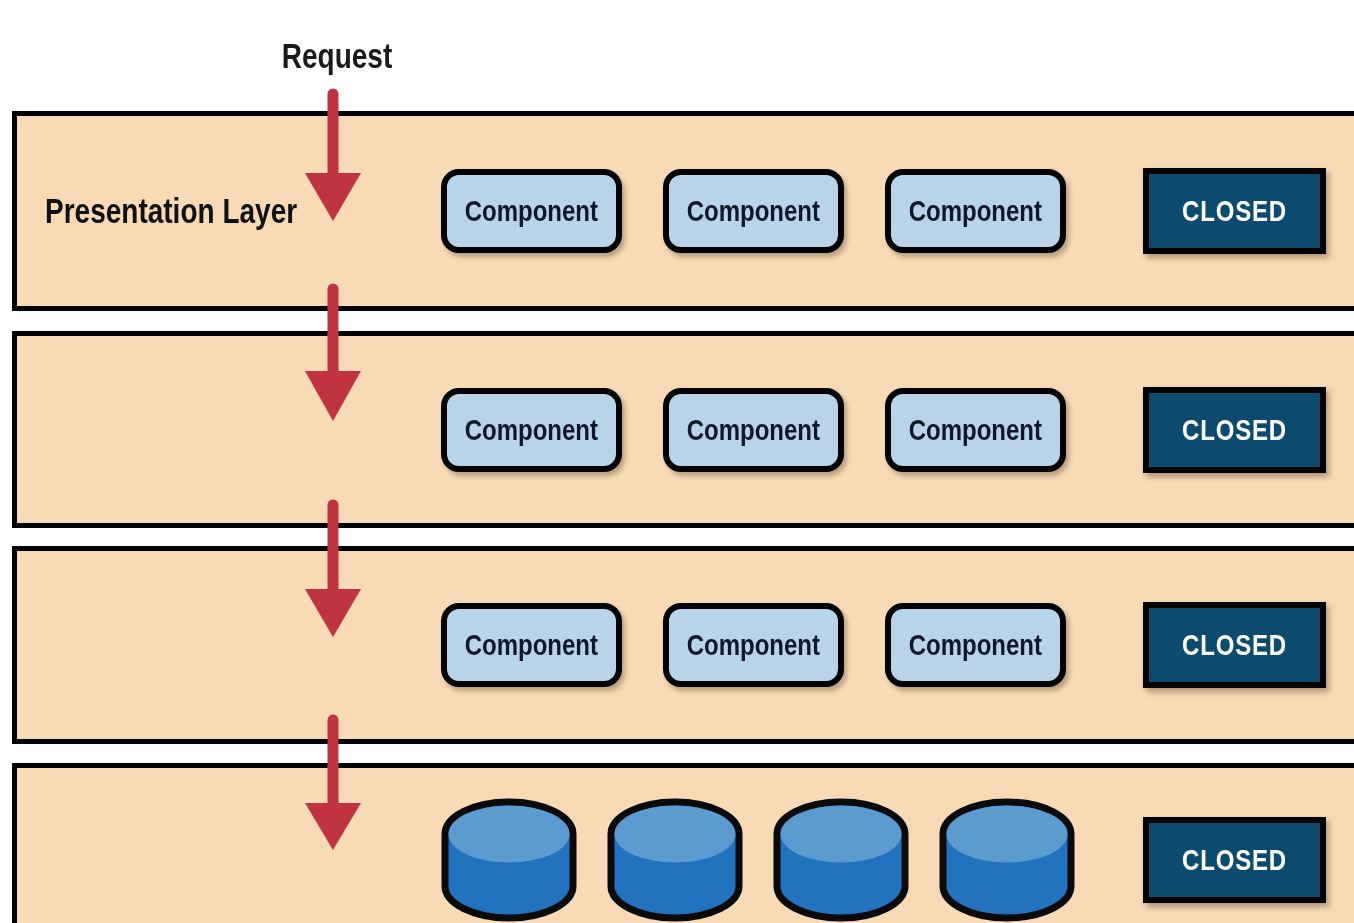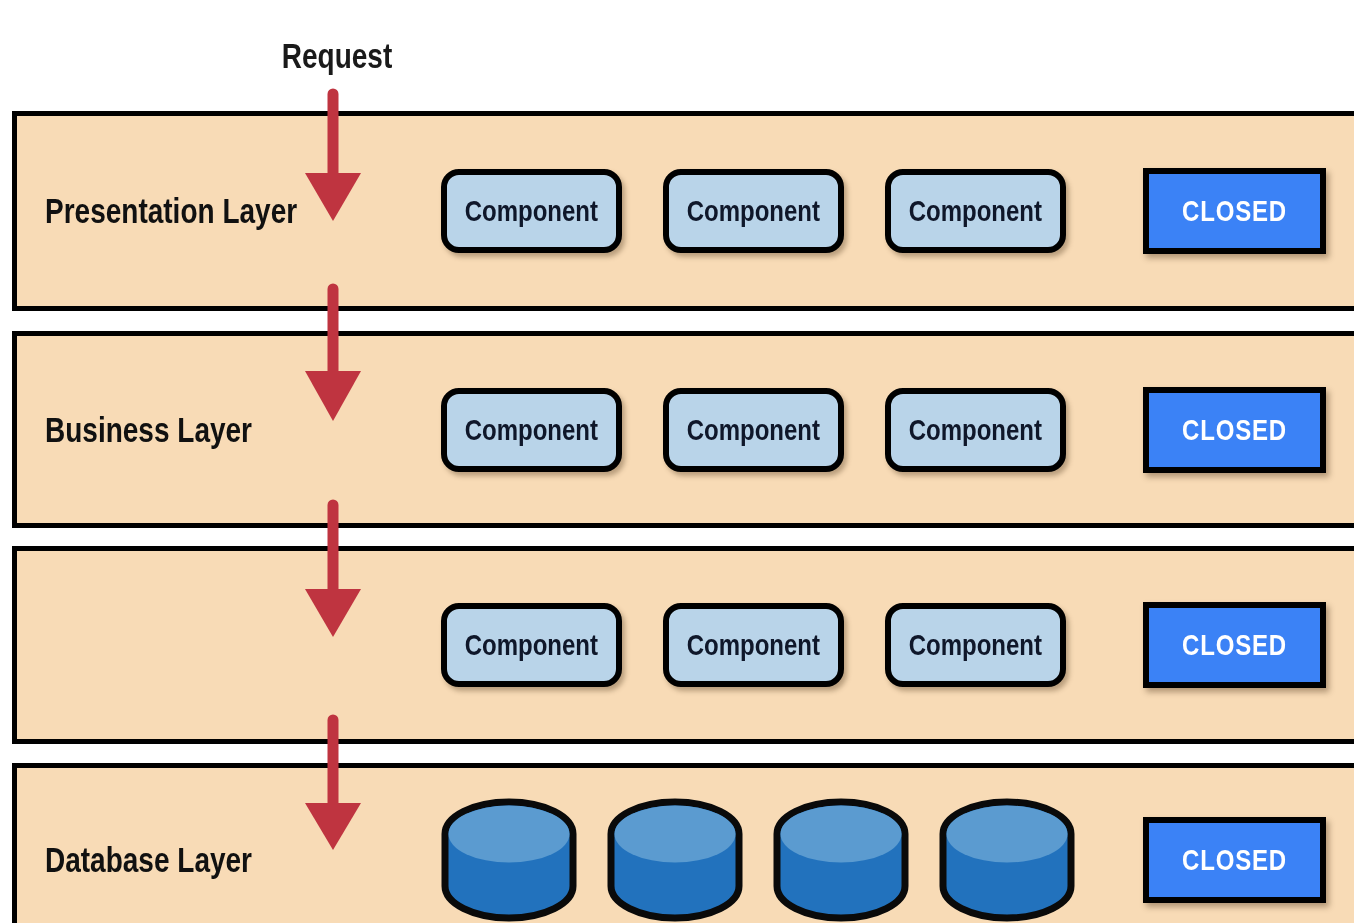--- a/index.html
+++ b/index.html
@@ -60,21 +60,21 @@
     font-size:30px;
     font-weight:bold;
     color:#0f172a;
     box-shadow:3px 4px 5px rgba(70,45,20,0.35);
   }
   .closed{
     position:absolute;
     right:31px;top:50%;
     transform:translateY(-50%);
     width:171px;height:74px;
-    background:#3b82f6;
+    background:#0c4a6e;
     border:6px solid #000000;
     display:flex;align-items:center;justify-content:center;
     font-size:30px;
     font-weight:bold;
     color:#ffffff;
     letter-spacing:1px;
     box-shadow:3px 4px 6px rgba(70,45,20,0.4);
   }
   .cylinders{
     position:absolute;
@@ -124,21 +124,20 @@
       <div class="component">
           <span class="cond">Component</span>
         </div>
     </div>
     <div class="closed">
         <span class="cond">CLOSED</span>
       </div>
   </div>
 
   <div class="layer" style="top:295px;height:187px;">
-    <div class="layer-label"><span class="cond-left">Business Layer</span></div>
     <div class="components">
       <div class="component">
           <span class="cond">Component</span>
         </div>
       <div class="component">
           <span class="cond">Component</span>
         </div>
       <div class="component">
           <span class="cond">Component</span>
         </div>
@@ -159,21 +158,20 @@
       <div class="component">
           <span class="cond">Component</span>
         </div>
     </div>
     <div class="closed">
         <span class="cond">CLOSED</span>
       </div>
   </div>
 
   <div class="layer" style="top:727px;height:184px;">
-    <div class="layer-label"><span class="cond-left">Database Layer</span></div>
     <div class="cylinders">
       <svg class="cyl" width="136" height="124" viewBox="0 0 136 124">
         <path d="M4,36 A64,32 0 0 1 132,36 L132,88 A64,32 0 0 1 4,88 Z" fill="#2272bd" stroke="#0a0a0a" stroke-width="7" stroke-linejoin="round"></path>
         <ellipse cx="68" cy="36" rx="60.5" ry="28.5" fill="#5b9bd0"></ellipse>
       </svg>
       <svg class="cyl" width="136" height="124" viewBox="0 0 136 124">
         <path d="M4,36 A64,32 0 0 1 132,36 L132,88 A64,32 0 0 1 4,88 Z" fill="#2272bd" stroke="#0a0a0a" stroke-width="7" stroke-linejoin="round"></path>
         <ellipse cx="68" cy="36" rx="60.5" ry="28.5" fill="#5b9bd0"></ellipse>
       </svg>
       <svg class="cyl" width="136" height="124" viewBox="0 0 136 124">

